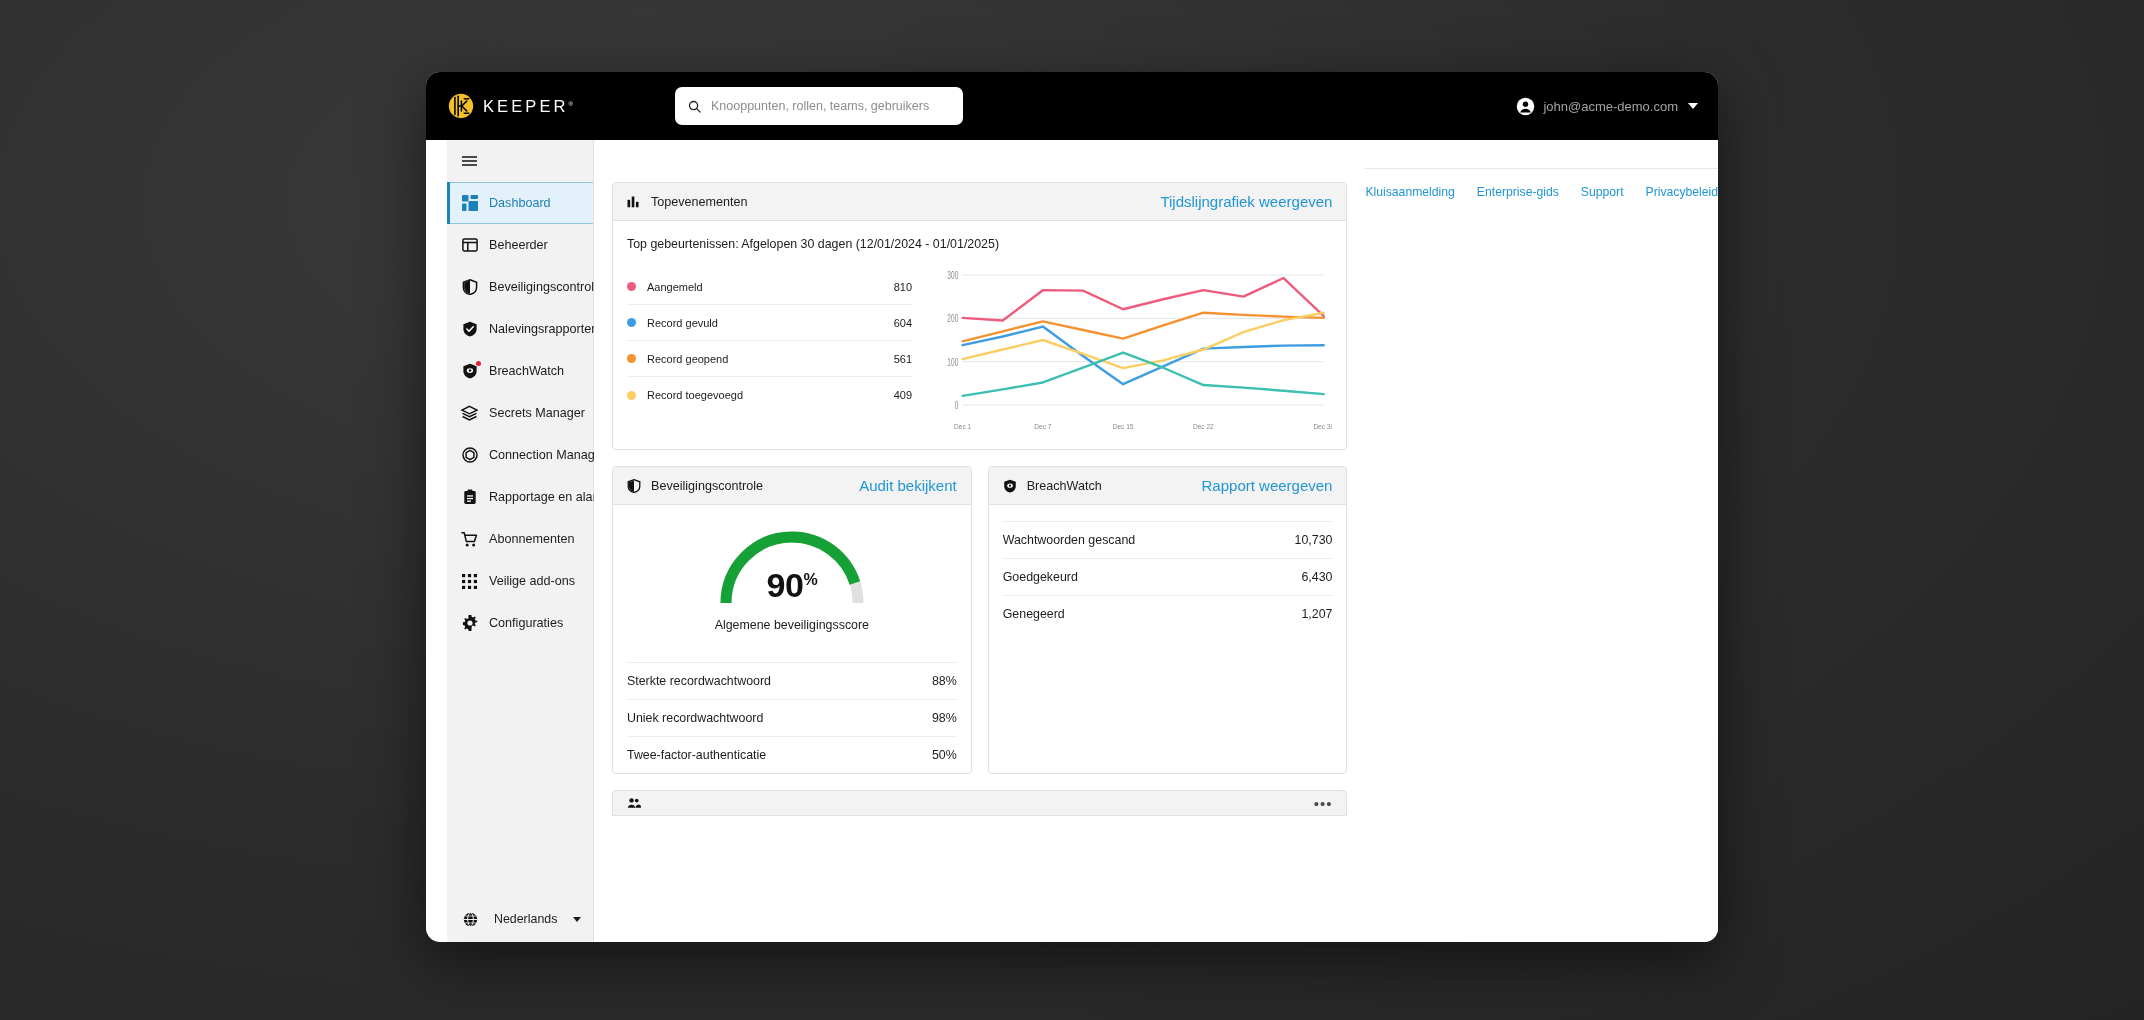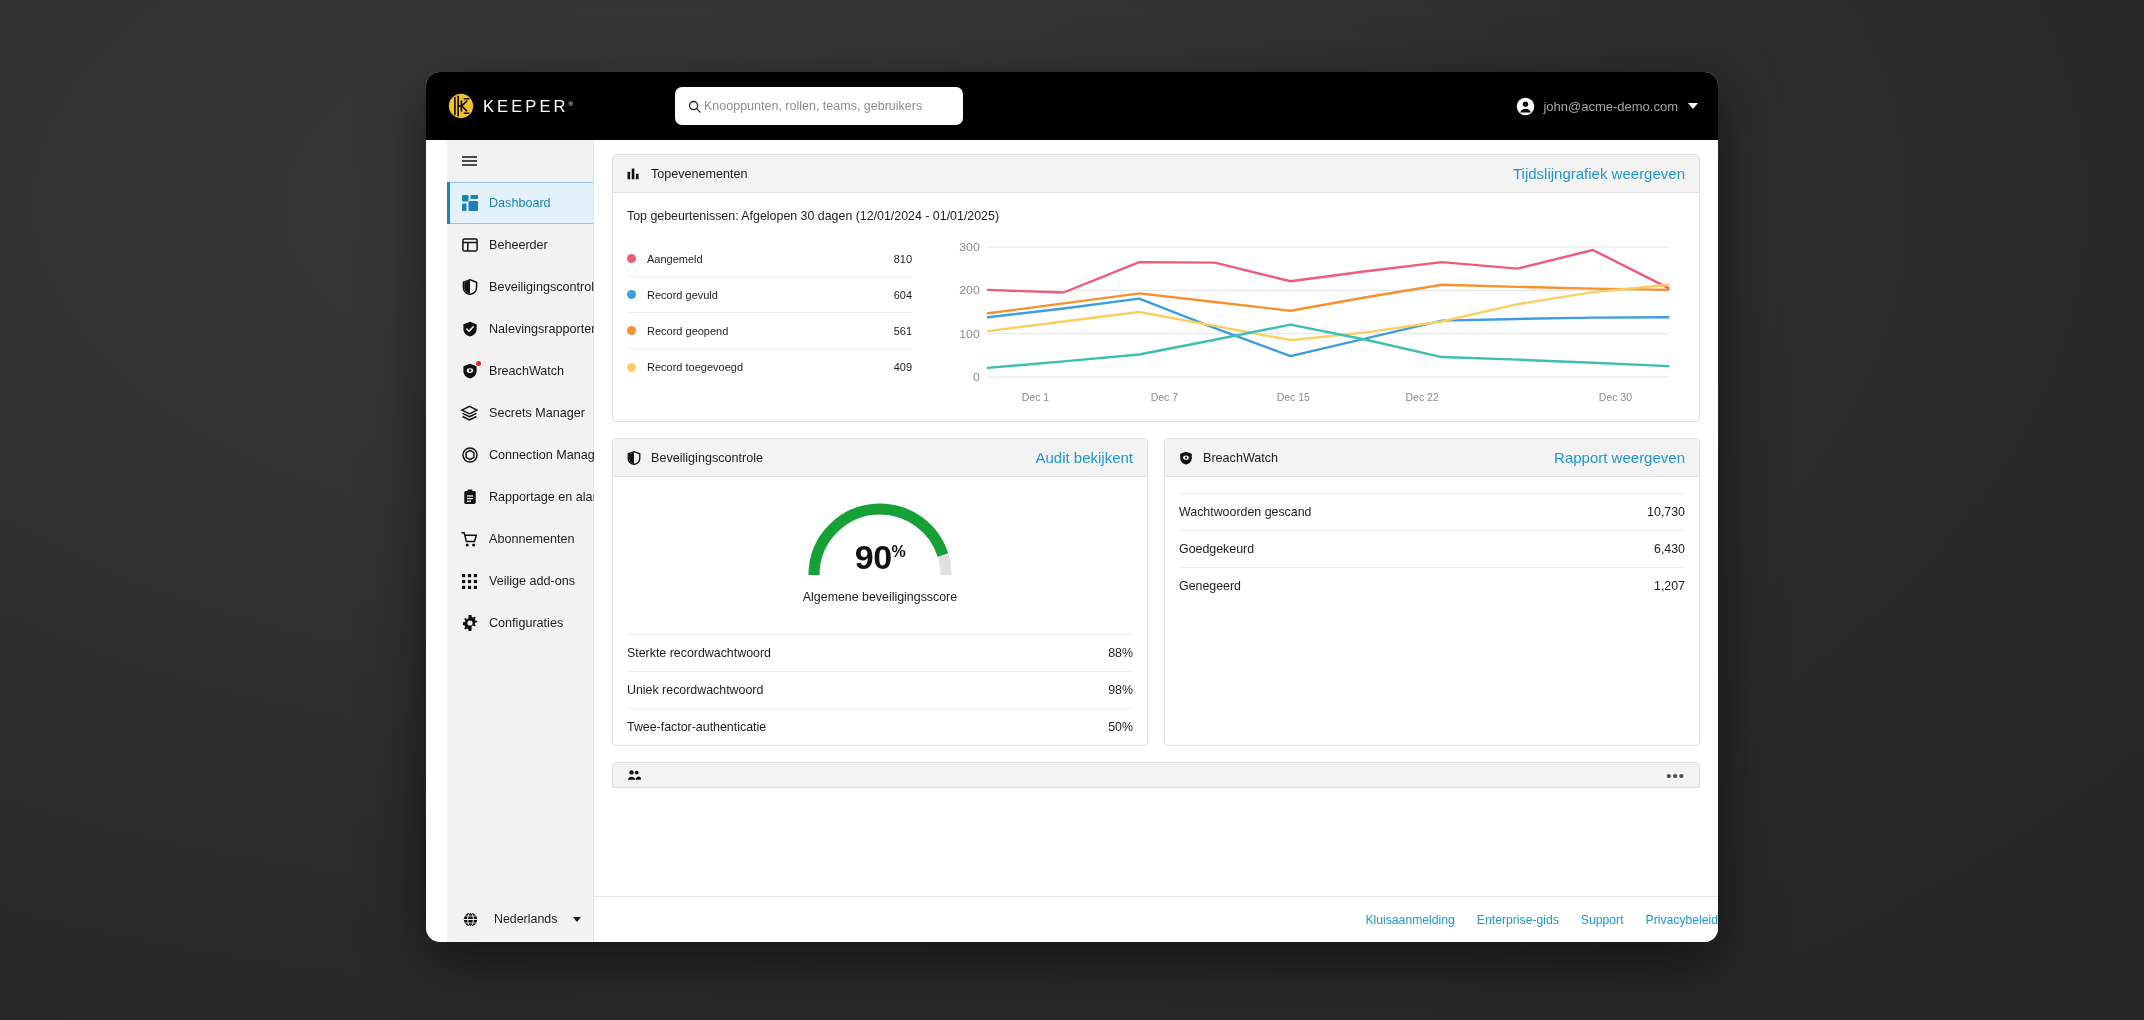--- a/index.html
+++ b/index.html
@@ -36,21 +36,21 @@
   .logo-mark { width: 26px; height: 26px; flex: 0 0 26px; }
   .logo-text {
     color: #ffffff; font-size: 16.5px; letter-spacing: 3.1px;
     font-weight: 400;
   }
   .logo-tm { color:#ffffff; font-size:6px; vertical-align: super; letter-spacing:0;}
   .search-box {
     position: absolute; left: 249px; top: 15px;
     width: 288px; height: 38px;
     background: #ffffff; border-radius: 7px;
-    display: flex; align-items: center; padding: 0 12px; gap: 2px;
+    display: flex; align-items: center; padding: 0 12px; gap: 9px;
   }
   .search-box input {
     border: none; outline: none; flex: 1;
     font-size: 12.5px; color: #3b3b3b;
     font-family: "Liberation Sans", sans-serif;
     background: transparent;
   }
   .search-box input::placeholder { color: #8d8d8d; }
   .user-menu {
     position: absolute; right: 20px; top: 0; height: 68px;
@@ -116,21 +116,21 @@
     padding-left: 16px; gap: 16px; cursor: pointer;
   }
   .lang-label { font-size: 12.4px; color: #1c1c1c; }
   .lang-caret {
     width: 0; height: 0;
     border-left: 4px solid transparent;
     border-right: 4px solid transparent;
     border-top: 5px solid #1c1c1c;
   }
   
-  .main-col { flex: 1; display: flex; flex-direction: column; background: #ffffff; }
+  .main-col { flex: 1; display: flex; flex-direction: row; background: #ffffff; margin-top: 28px; }
   .content {
     flex: 1; background: #ffffff;
     padding: 14px 18px 0 18px;
     overflow: hidden; position: relative;
   }
   .card {
     background: #ffffff;
     border: 1px solid #e0e0e0;
     border-radius: 4px;
     margin-bottom: 16px;

